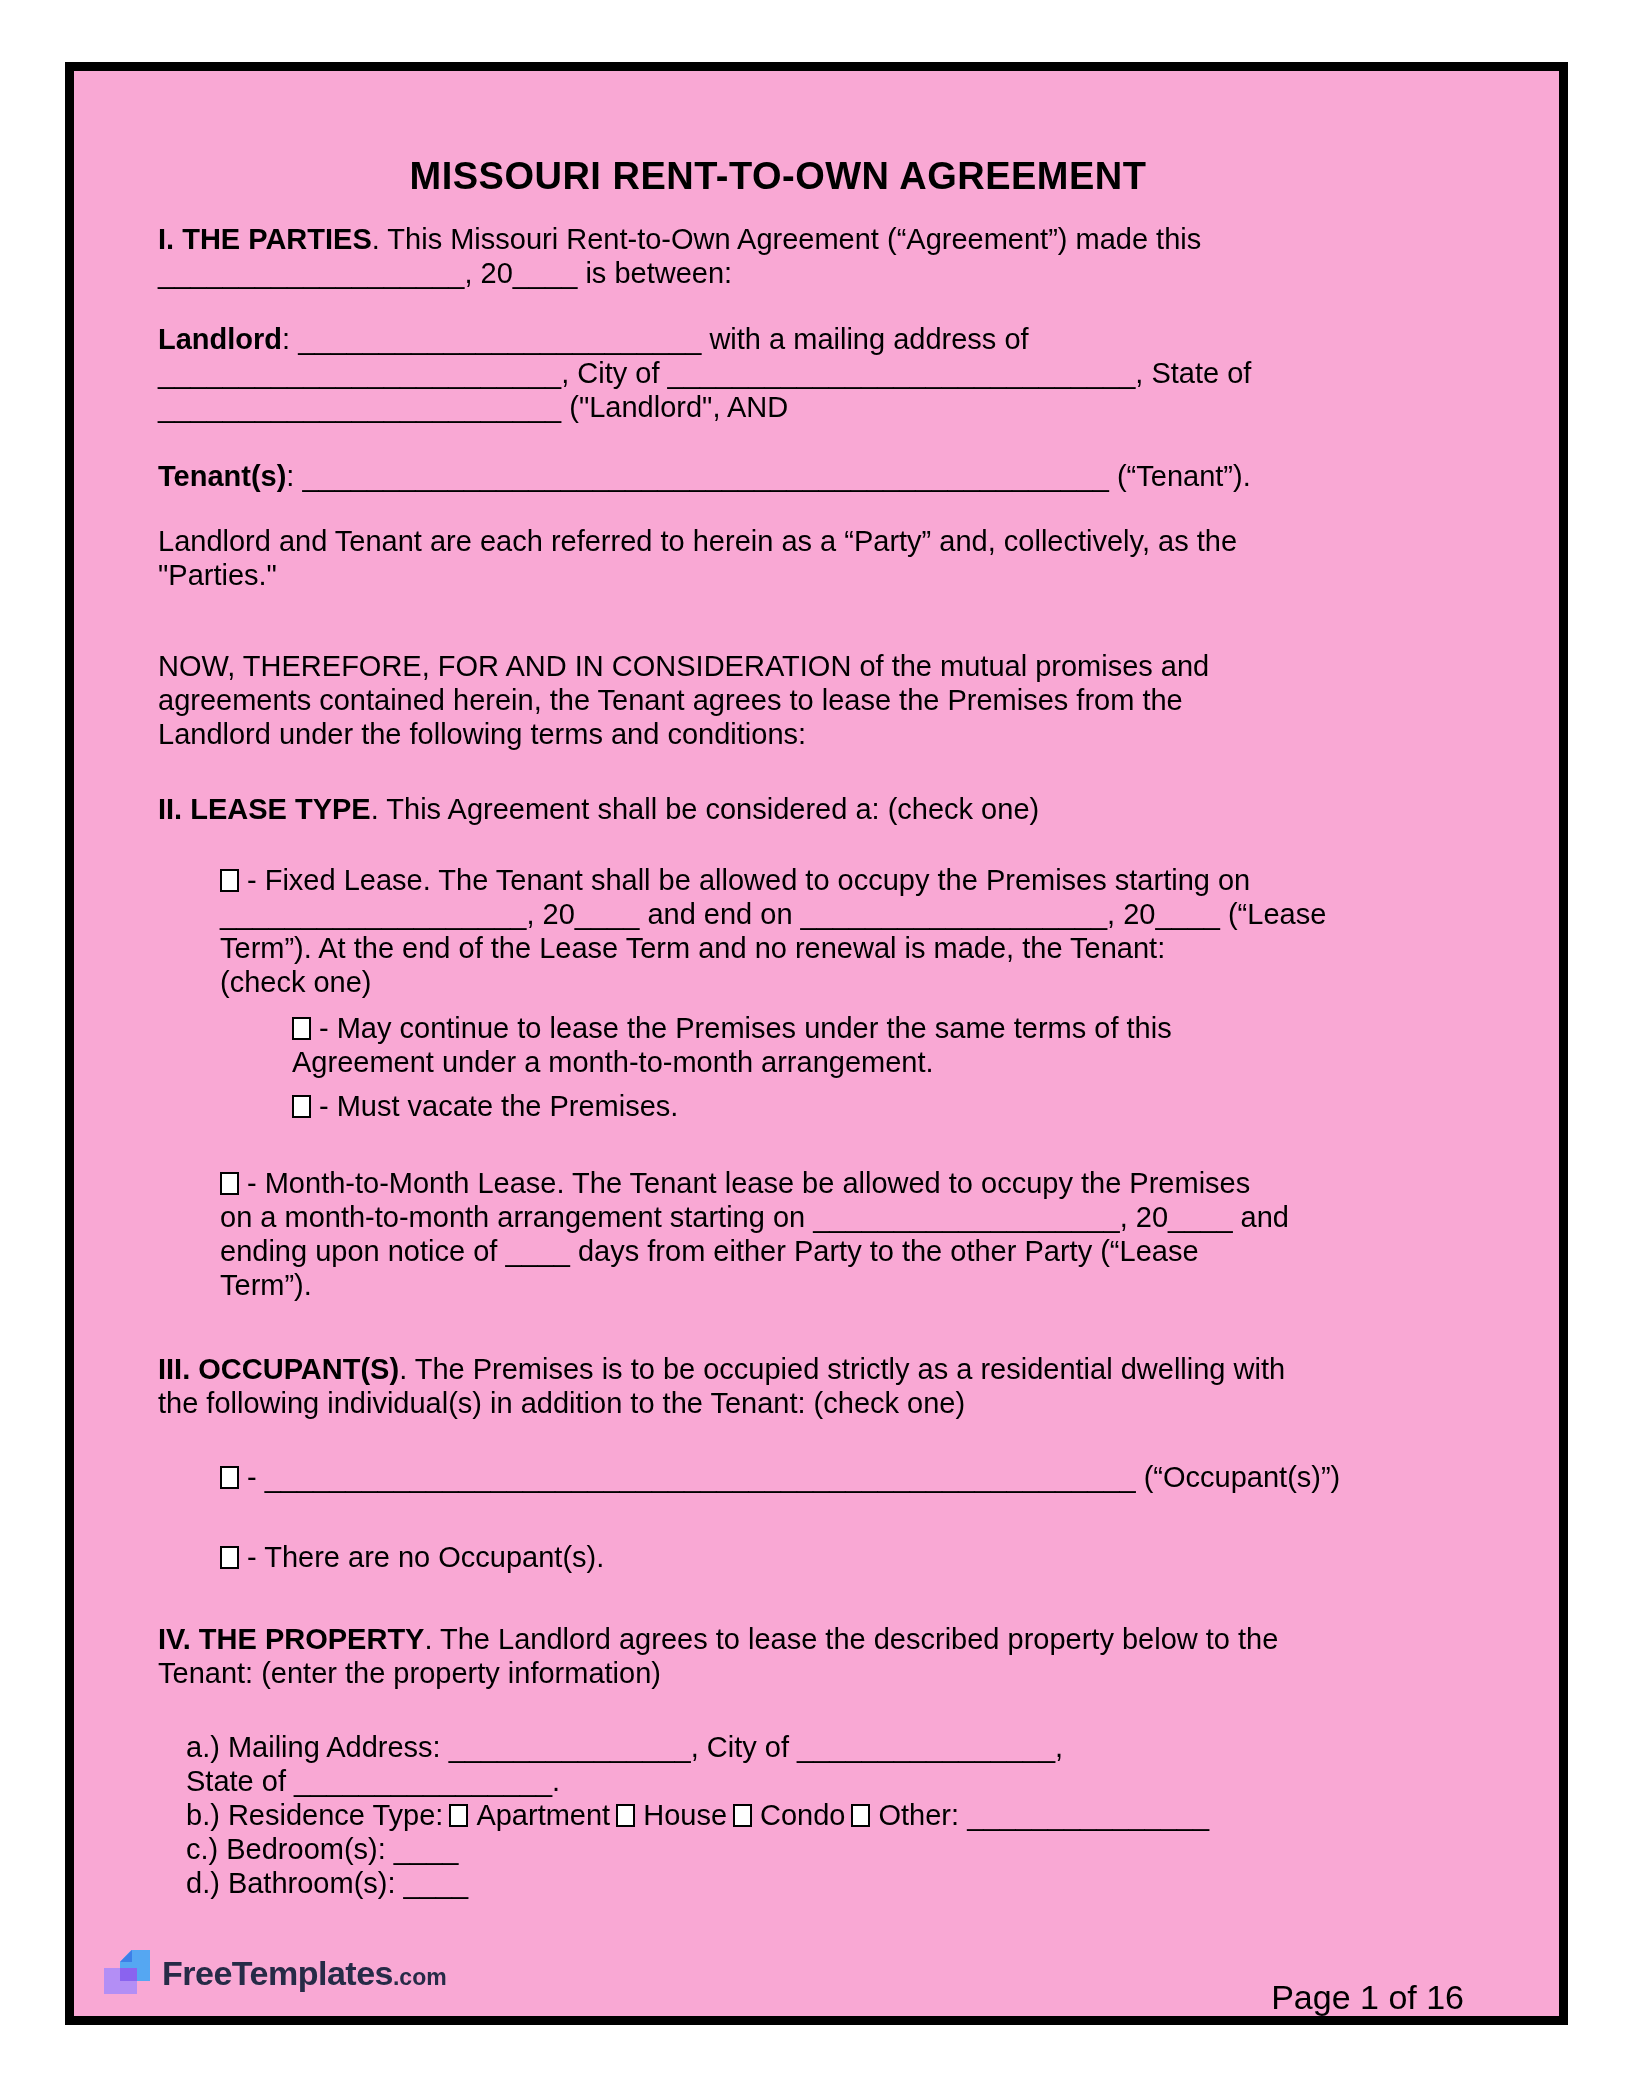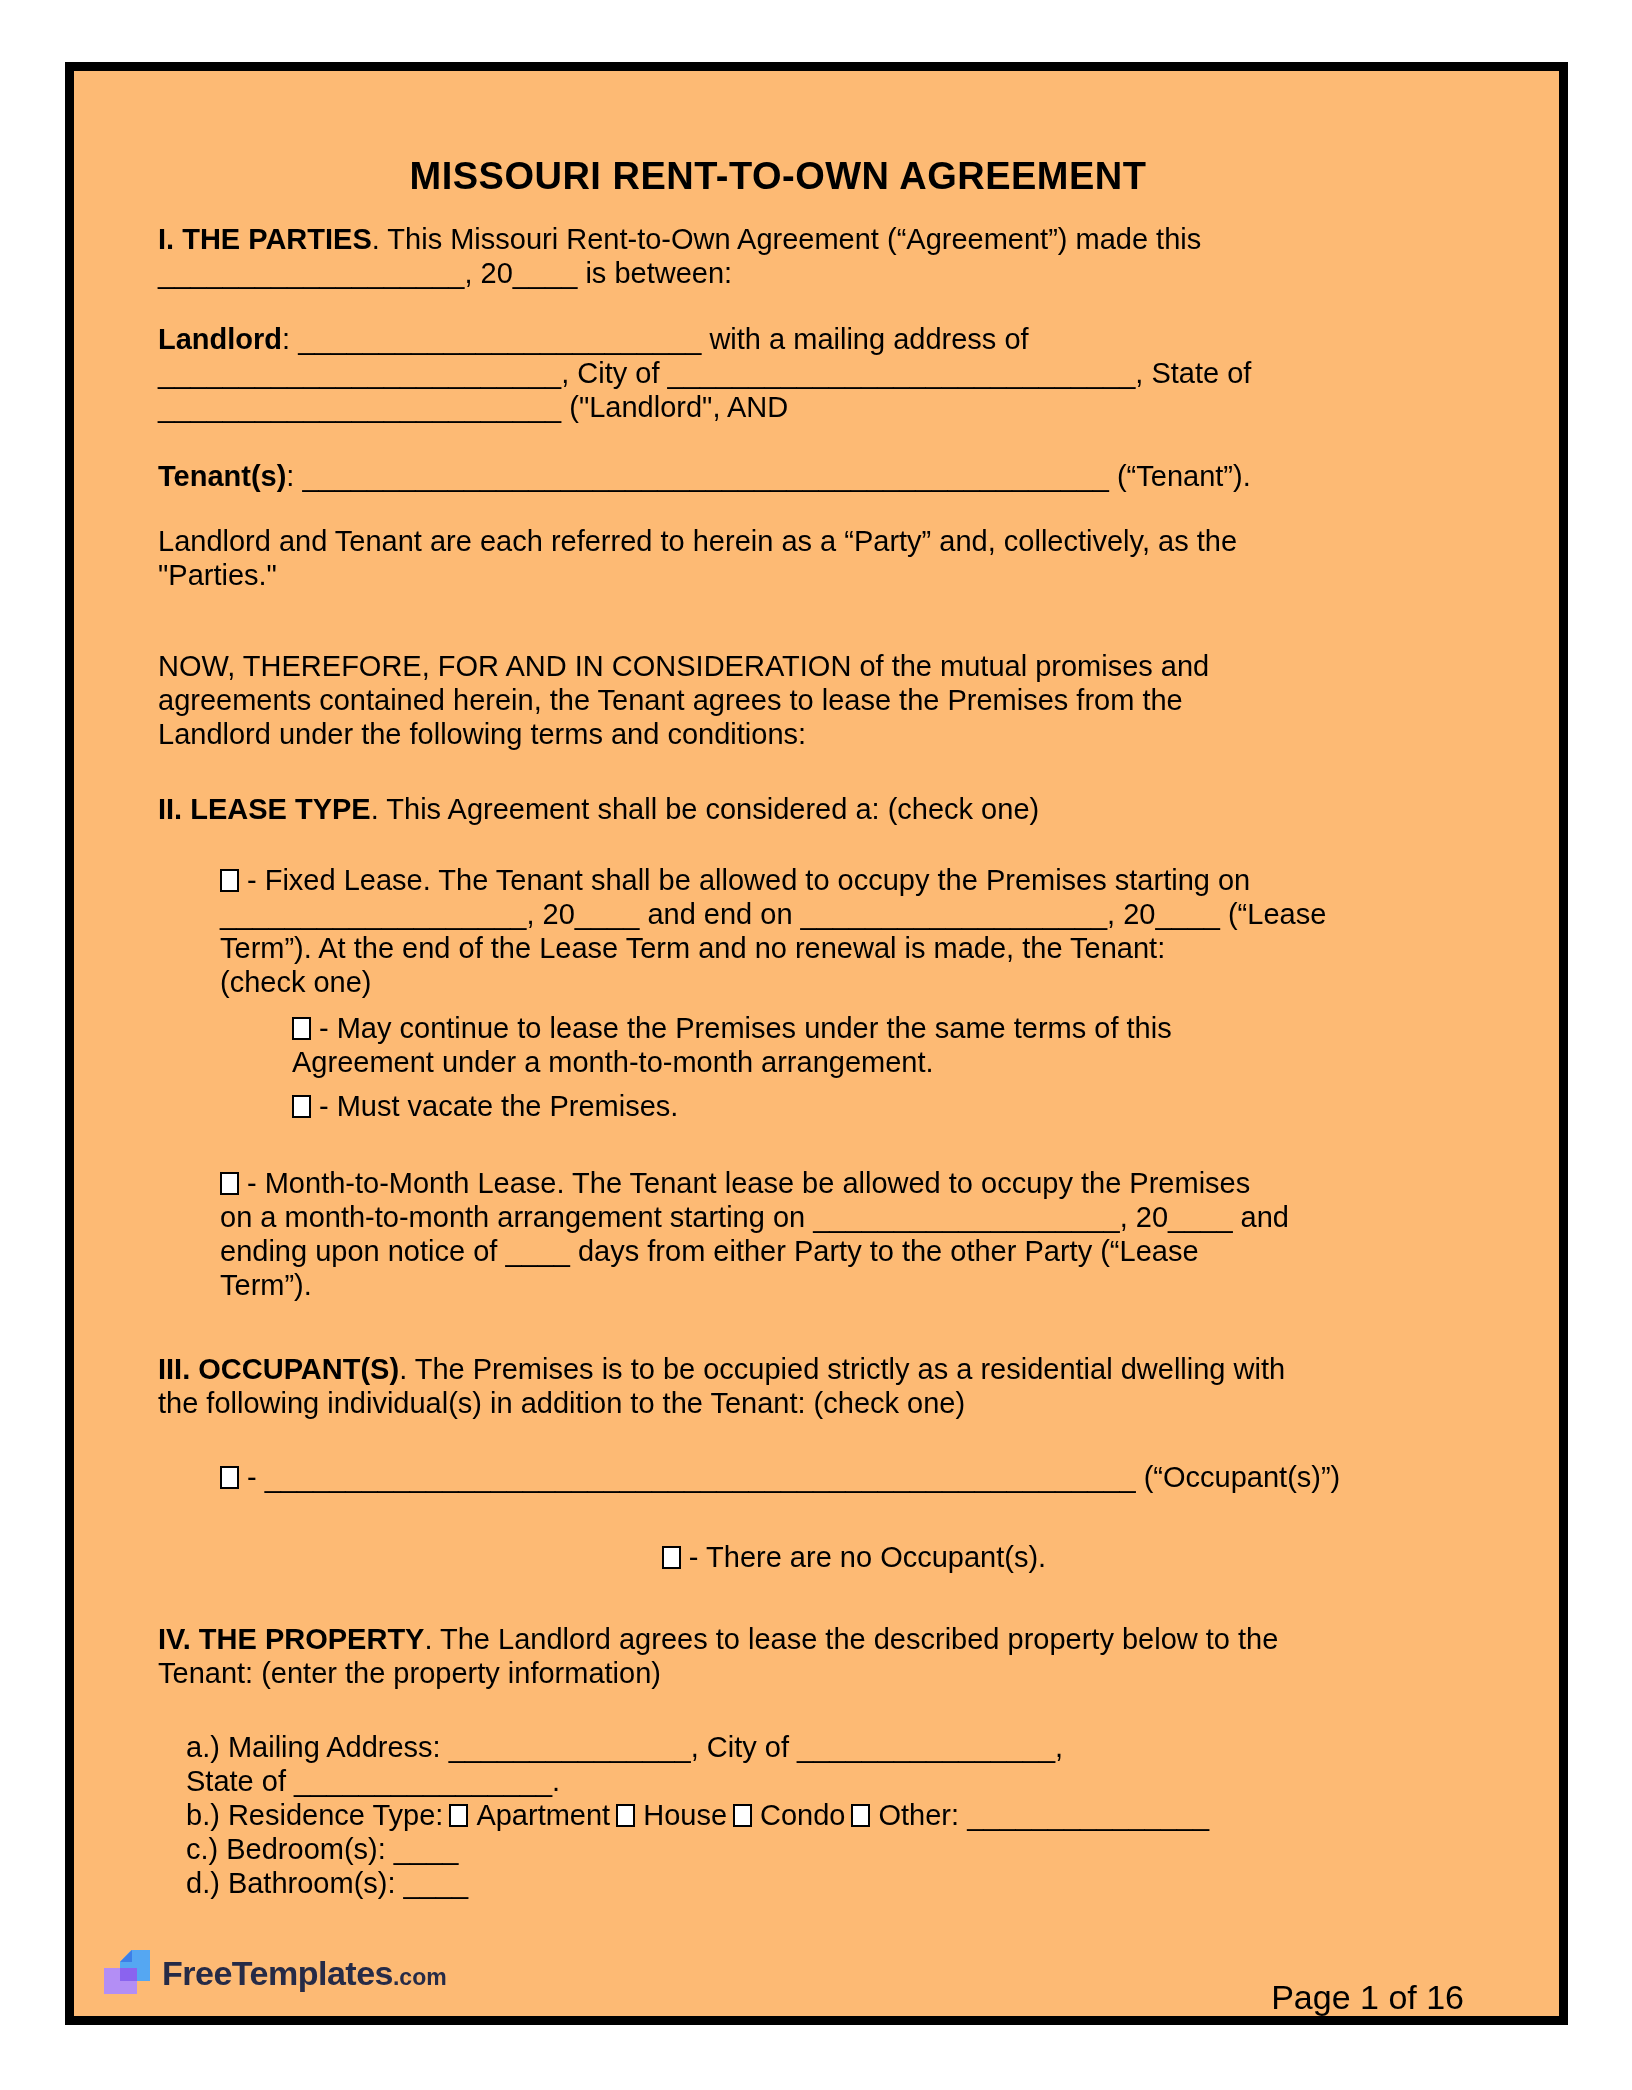--- a/index.html
+++ b/index.html
@@ -1,35 +1,35 @@
 <!DOCTYPE html>
 <html><head>
 <meta charset="utf-8">
 <style>
   html,body{margin:0;padding:0;background:#ffffff;}
   body{width:1632px;height:2090px;position:relative;font-family:"Liberation Sans",sans-serif;color:#000;}
-  .sheet{position:absolute;left:65px;top:62px;width:1485px;height:1945px;border:9px solid #000;background:#fdba74;}
+  .sheet{position:absolute;left:65px;top:62px;width:1485px;height:1945px;border:9px solid #000;background:#f9a8d4;}
   .content{position:absolute;left:84px;top:83px;width:1330px;font-size:29px;line-height:34px;}
   h1.doc-title{width:1240px;margin:0 0 24px 0;font-size:38px;line-height:44px;font-weight:bold;text-align:center;letter-spacing:.5px;}
   .para{margin:0;}
   .line{white-space:nowrap;}
   b{font-weight:bold;}
   .mb-parties{margin-bottom:32px;}
   .mb-landlord{margin-bottom:35px;}
   .mb-tenant{margin-bottom:31px;}
   .mb-note{margin-bottom:57px;}
   .mb-now{margin-bottom:41px;}
   .mb-lease{margin-bottom:37px;}
   .mb-fixed{margin-bottom:12px;}
   .mb-sub1{margin-bottom:10px;}
   .mb-sub2{margin-bottom:43px;}
   .mb-mtm{margin-bottom:50px;}
   .mb-occ-head{margin-bottom:40px;}
   .mb-occ1{margin-bottom:46px;}
-  .mb-occ2{margin-bottom:41px;text-align:center;}
+  .mb-occ2{margin-bottom:41px;}
   .mb-prop-head{margin-bottom:40px;margin-top:48px;}
   .indent1{margin-left:62px;}
   .indent2{margin-left:134px;}
   .indent3{margin-left:28px;}
   .cbx{display:inline-block;width:15px;height:19px;border:2px solid #000;vertical-align:-2px;margin-right:8px;background:#fff;}
   .cbx.mid{margin:0 8px 0 6px;}
   footer{position:absolute;left:0;top:0;width:1604px;height:2090px;pointer-events:none;}
   .brand{position:absolute;left:104px;top:1950px;display:flex;align-items:center;}
   .logo-icon{position:relative;display:inline-block;width:46px;height:46px;margin-right:12px;}
   .sq-purple{position:absolute;left:0;top:18px;width:33px;height:26px;background:#b38ef5;}

